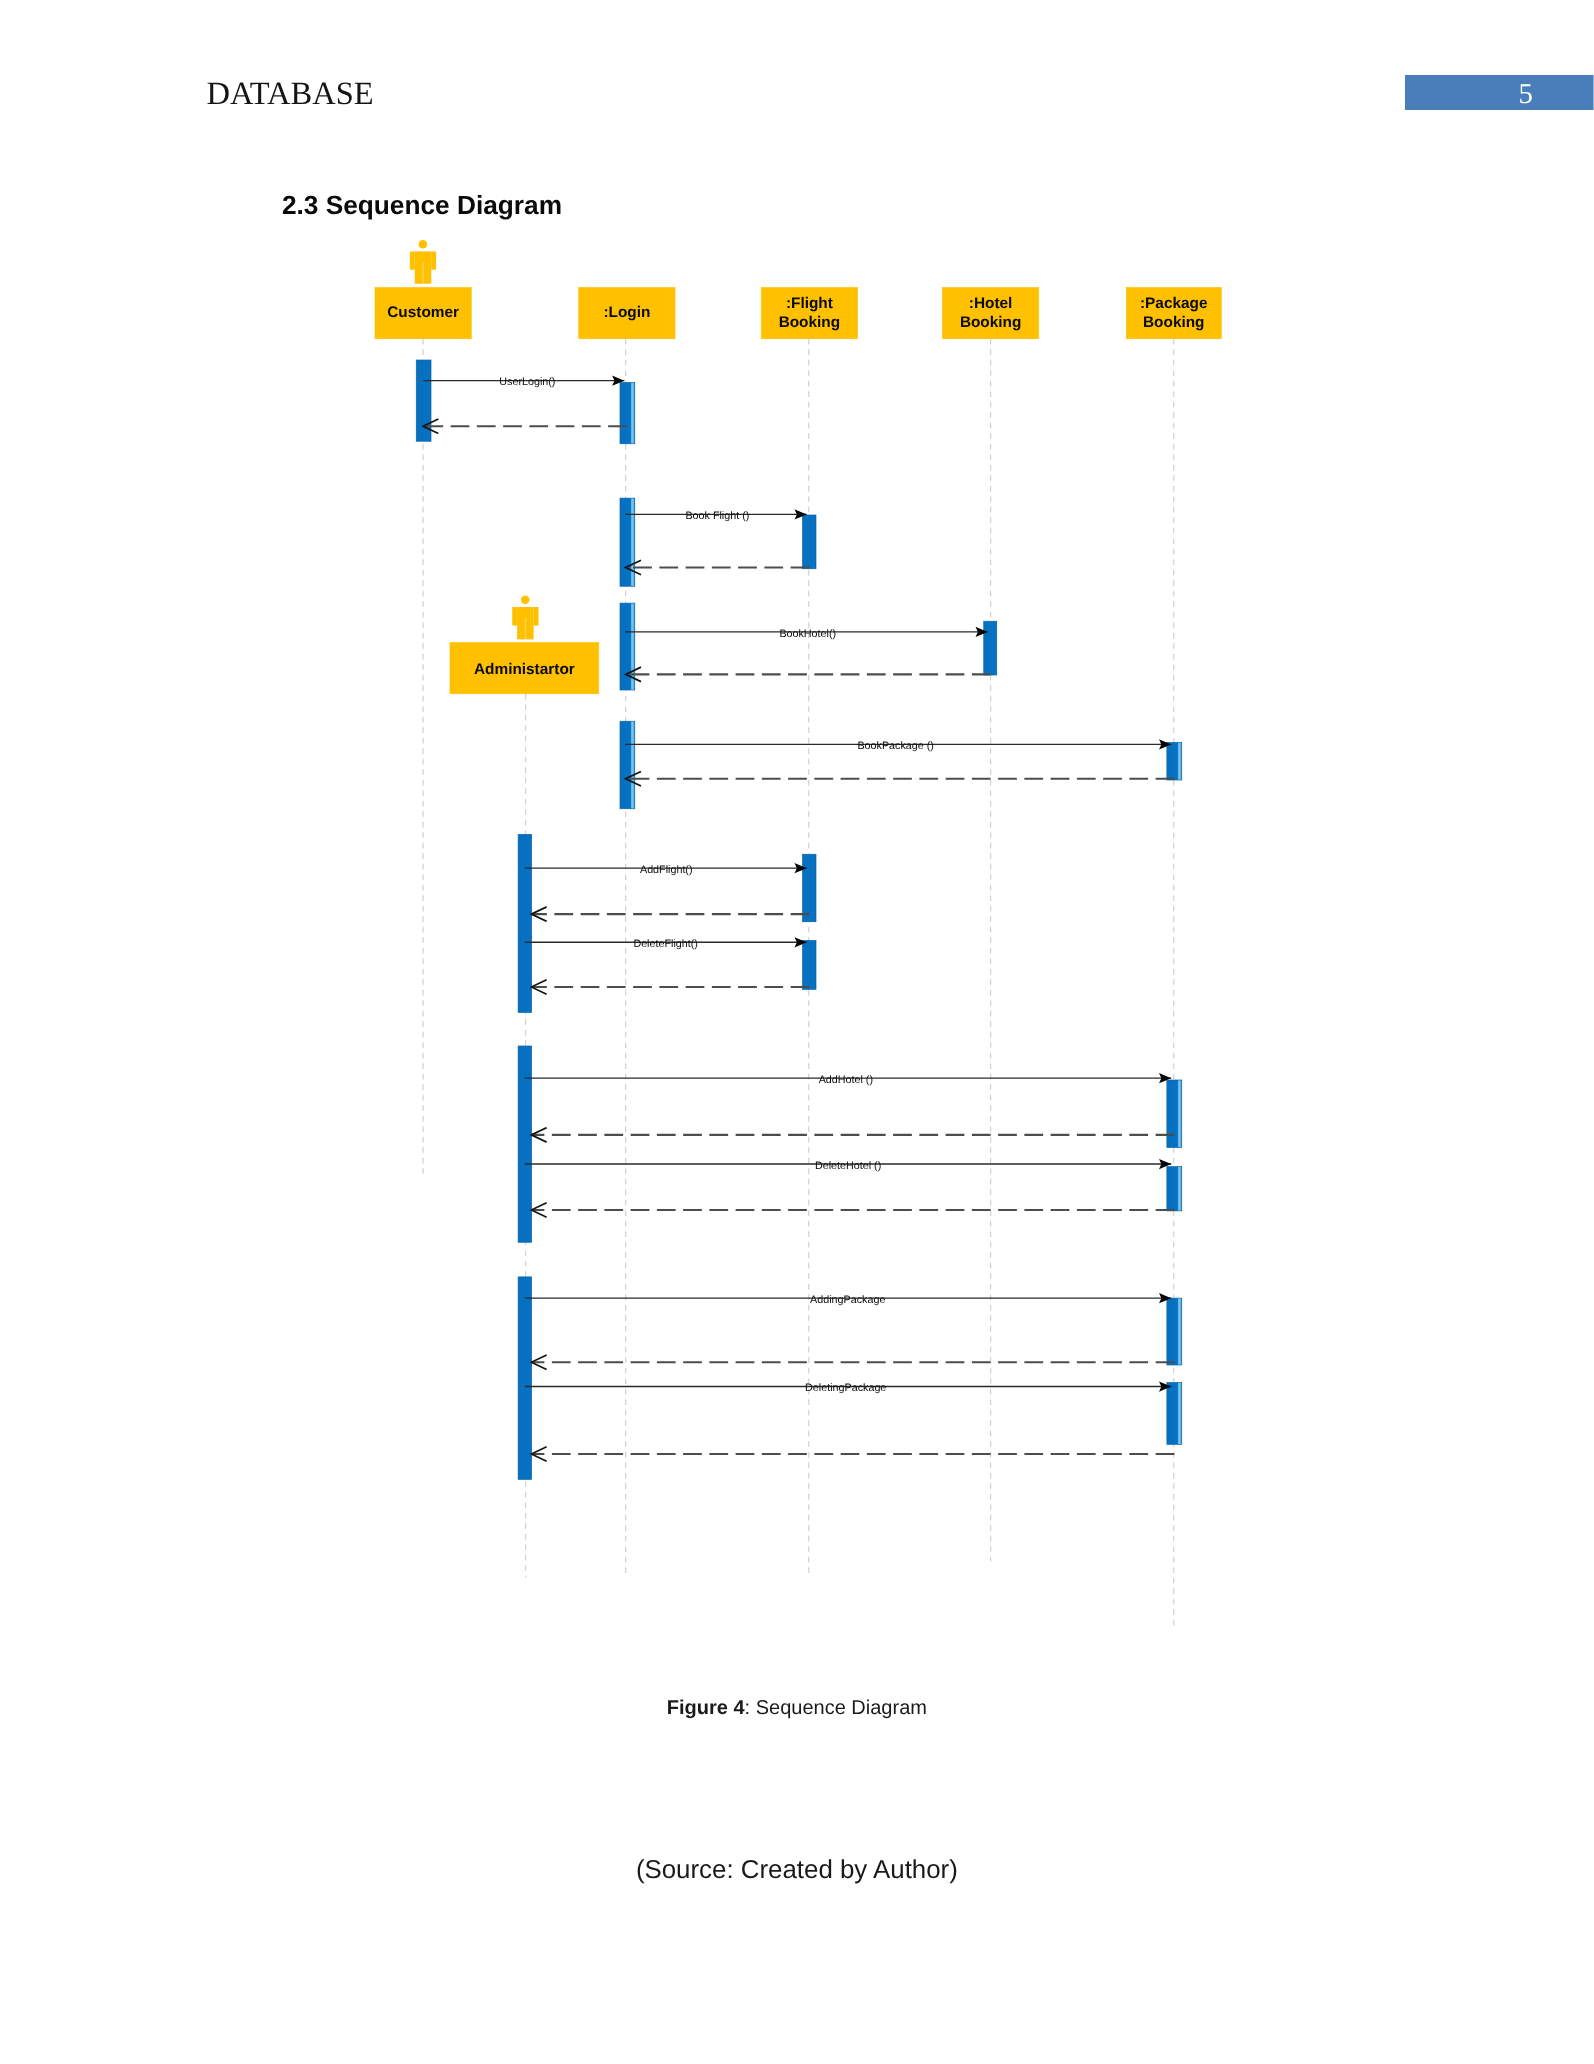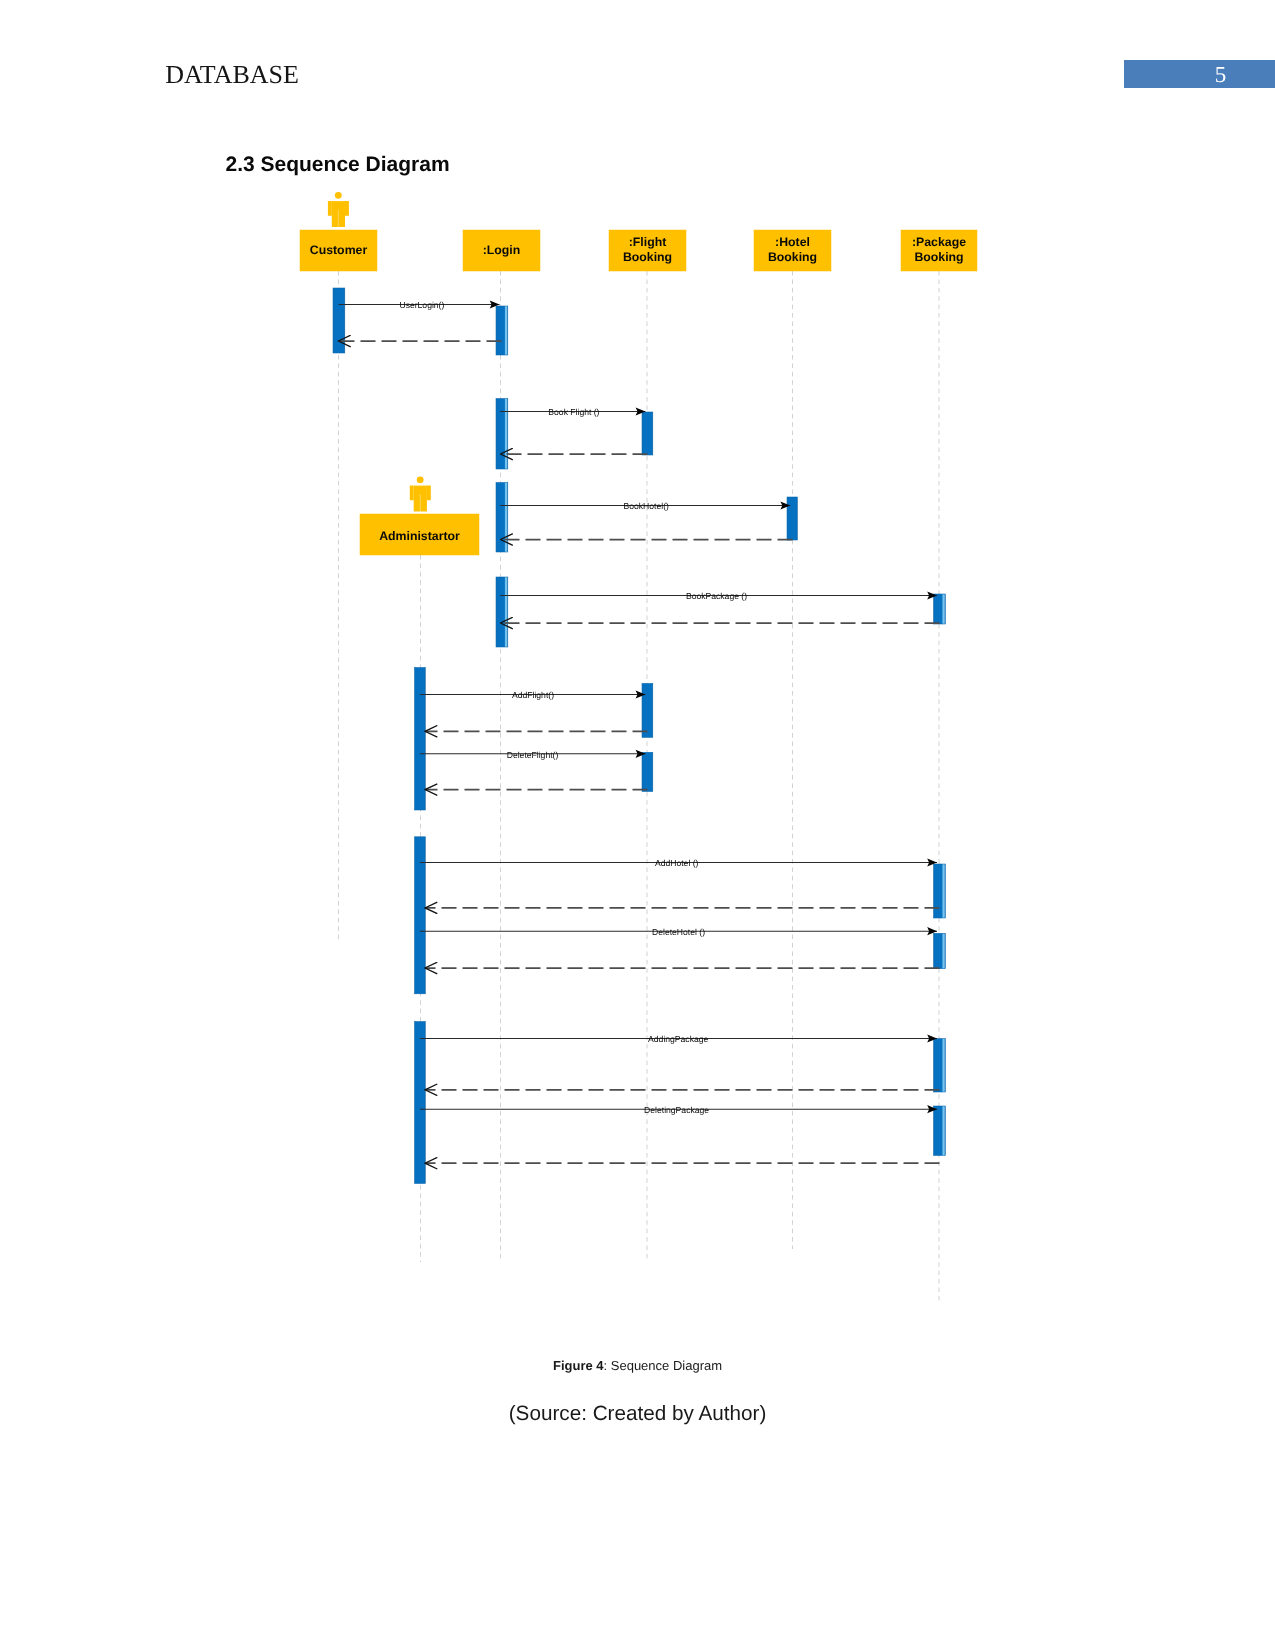--- a/index.html
+++ b/index.html
@@ -3,22 +3,22 @@
 <meta charset="utf-8">
 <style>
   html,body{margin:0;padding:0;}
   body{-webkit-font-smoothing:antialiased;text-rendering:geometricPrecision;width:1275px;height:1651px;background:#ffffff;font-family:"Liberation Sans",sans-serif;position:relative;overflow:hidden;}
   #page{position:absolute;inset:0;border-radius:19px;}
   .hdr-title{position:absolute;left:165.2px;top:59.5px;font-family:"Liberation Serif",serif;font-size:26px;color:#151515;}
   .pagebadge{position:absolute;left:1124px;top:59.5px;width:151px;height:28px;background:#4a7ebb;}
   .pagebadge span{position:absolute;left:0;width:193px;top:2.5px;text-align:center;font-family:"Liberation Serif",serif;font-size:23px;color:#fff;}
   .sect-title{position:absolute;left:225.5px;top:152.5px;font-size:21px;font-weight:bold;color:#0a0a0a;}
   .figcap{position:absolute;text-align:center;width:1275px;left:0px;font-size:20px;color:#1a1a1a;}
-  #fig1{top:1358px;font-size:13px;}
-  #fig2{top:1402px;font-size:20.7px;}
+  #fig1{top:1358px;font-size:16px;}
+  #fig2{top:1484px;font-size:20.7px;}
   svg#diagram{position:absolute;left:0;top:0;shape-rendering:geometricPrecision;}
   text{-webkit-font-smoothing:antialiased;}
   .ll{stroke:#D2D2D2;stroke-width:1.0;stroke-dasharray:4.6 3.8;}
   .act{fill:url(#actgradflat);stroke:#0A66AB;stroke-width:0.55;}
   .act3d{fill:url(#actgrad);}
   .msg{stroke:#2a2a2a;stroke-width:1.05;}
   .msg.ret{stroke:#4d4d4d;stroke-width:1.75;stroke-dasharray:15 6;}
   .msglbl{font-family:"Liberation Sans",sans-serif;font-size:8.6px;fill:#0d0d0d;-webkit-font-smoothing:antialiased;}
   .box{fill:#FFC000;stroke:#FFC000;stroke-width:0.5;}
   .boxlbl{font-family:"Liberation Sans",sans-serif;font-size:12.3px;font-weight:bold;fill:#0a0a0a;}

